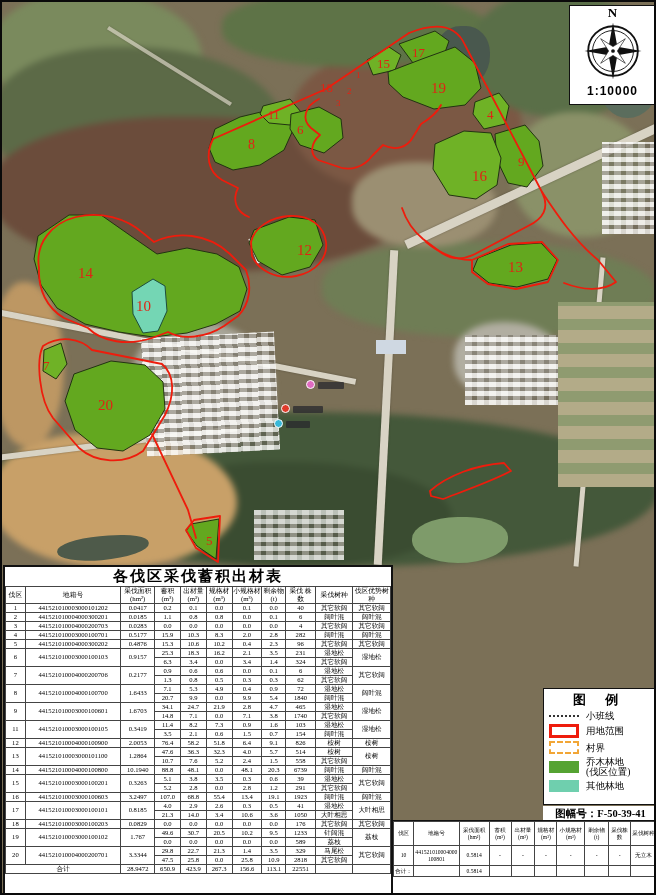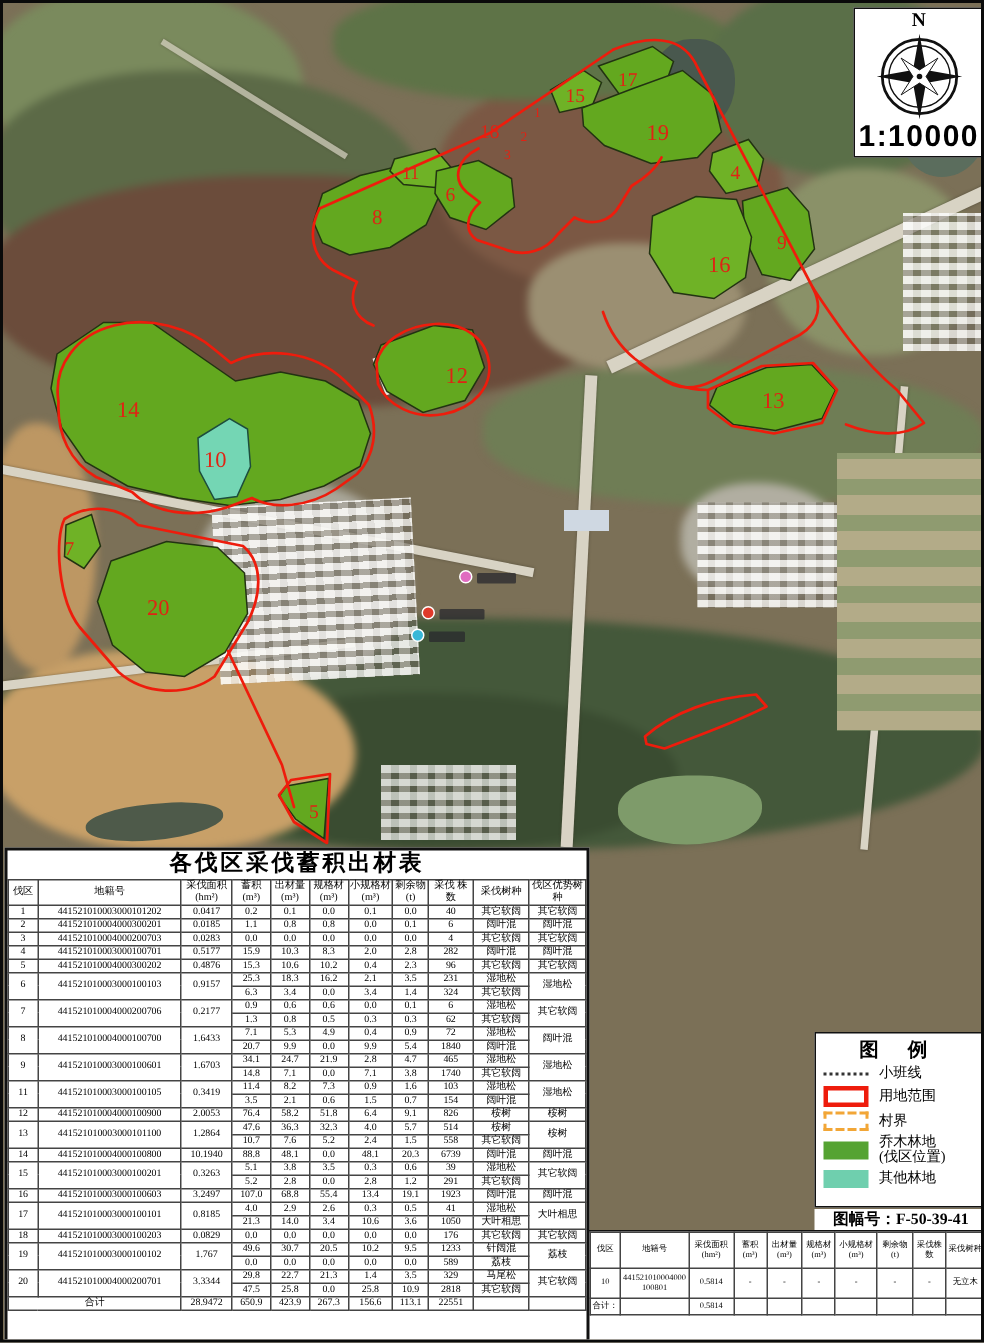--- a/index.html
+++ b/index.html
@@ -30,21 +30,21 @@
   .other-forest{fill:#74d6b4;stroke:#1d4d3c;stroke-width:1;}
   .rb{fill:none;stroke:#ee1c0c;stroke-width:1.8;stroke-linejoin:round;stroke-linecap:round;}
   .plot-label{fill:#e02314;font-family:"Liberation Serif",serif;}
   
   .poi{position:absolute;width:9px;height:9px;border-radius:50%;border:1.5px solid #fff;}
   .poi-tag{position:absolute;height:7px;background:rgba(40,40,45,.75);border-radius:1px;}
   
   #compass-box{position:absolute;left:567px;top:3px;width:87px;height:100px;background:#fff;
      border:1.5px solid #111;display:flex;flex-direction:column;align-items:center;justify-content:flex-start;}
   #north-label{font-weight:bold;font-size:13px;line-height:14px;font-family:"Liberation Serif",serif;}
-  #scale-label{font-weight:bold;font-size:20px;line-height:18px;letter-spacing:1px;font-family:"Liberation Sans",sans-serif;}
+  #scale-label{font-weight:bold;font-size:12px;line-height:18px;letter-spacing:1px;font-family:"Liberation Sans",sans-serif;}
   
   #main-table-box{position:absolute;left:1px;top:563px;width:390px;height:330px;background:#fff;
      border:2px solid #111;padding:0;}
   #main-table-title{font-weight:bold;font-size:15px;text-align:center;line-height:19px;letter-spacing:2px;}
   table{border-collapse:collapse;width:100%;}
   #main-table td,#main-table th{border:1px solid #444;font-size:6.6px;line-height:1.15;text-align:center;
      padding:0;height:9px;font-family:"Liberation Serif",serif;font-weight:normal;}
   #main-table th{font-size:6.8px;white-space:pre-line;}
   #no-cut-box{position:absolute;left:390px;top:818px;width:266px;height:77px;background:#fff;border:1.5px solid #111;}
   #no-cut-title{font-size:9px;text-align:center;line-height:12px;letter-spacing:1px;}

